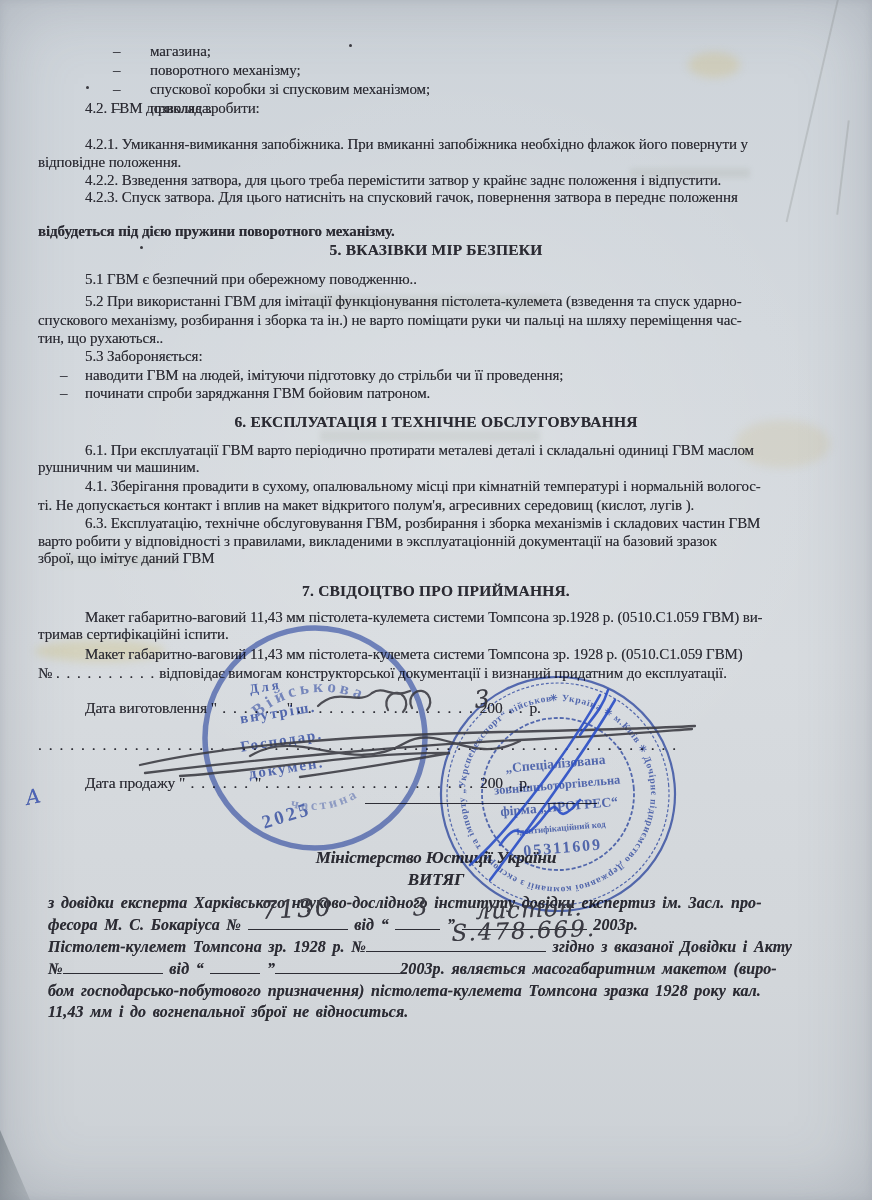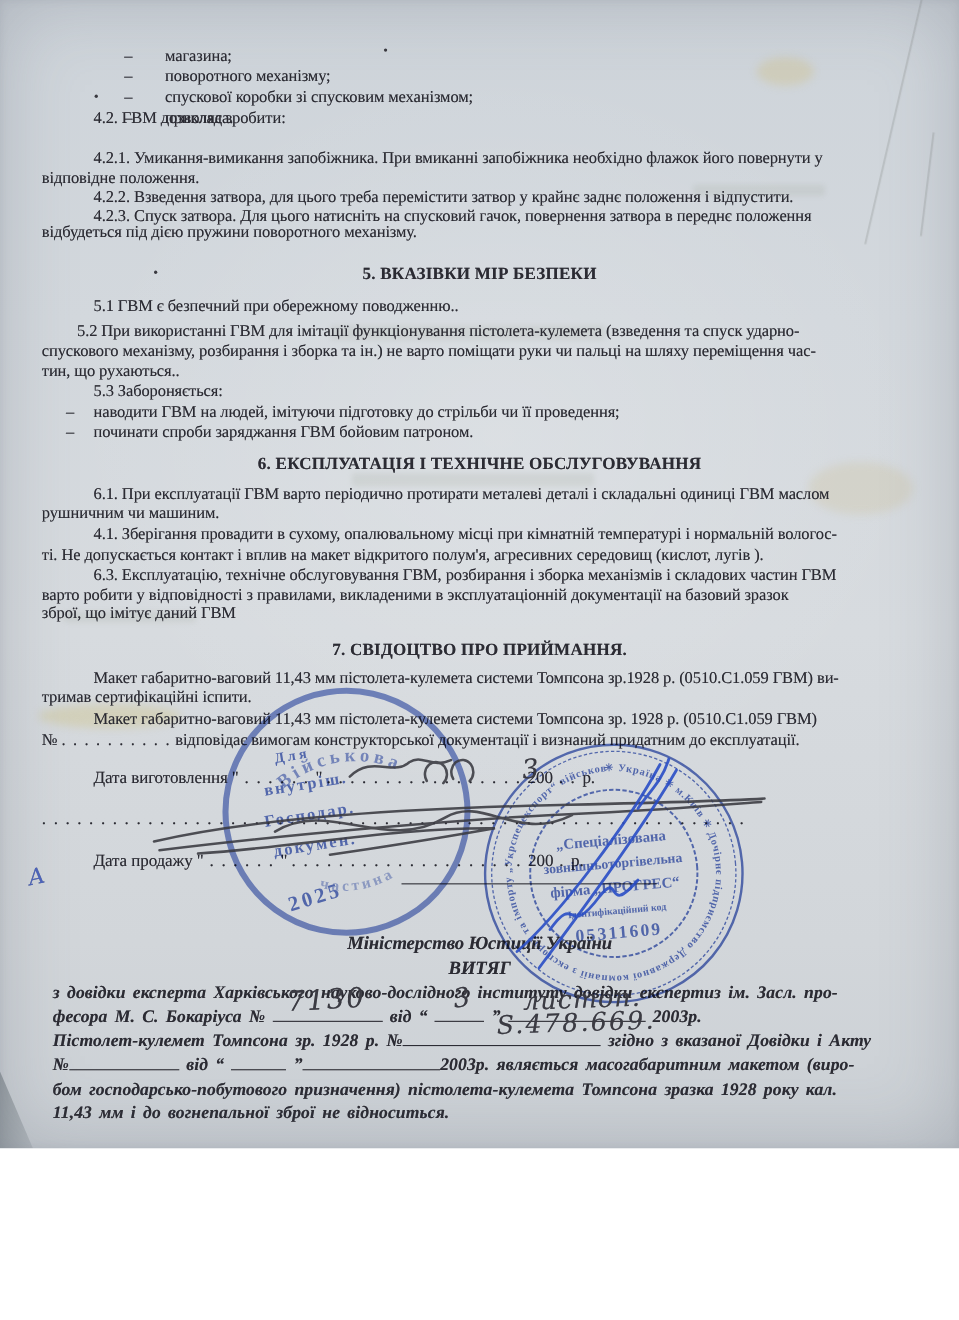--- a/index.html
+++ b/index.html
@@ -1,18 +1,18 @@
 <!DOCTYPE html>
 <html><head>
 <meta charset="utf-8">
 <style>
   html,body{margin:0;padding:0;}
   body{width:872px;height:1200px;overflow:hidden;position:relative;
        font-family:"Liberation Serif",serif;}
-  .page{position:absolute;inset:0;width:872px;height:1044px;overflow:hidden;
+  .page{position:absolute;inset:0;width:872px;height:1200px;overflow:hidden;
     background:
       radial-gradient(ellipse 70% 50% at 52% 38%, rgba(255,255,255,.16), rgba(255,255,255,0) 65%),
       linear-gradient(180deg,#ced4da 0%,#d3d8dd 28%,#d7dbdf 55%,#d2d6da 82%,#cbd0d5 100%);}
   .page::after{content:"";position:absolute;inset:0;pointer-events:none;
     box-shadow:inset 0 0 70px rgba(88,98,110,.28), inset 0 0 8px rgba(120,130,140,.18);}
   .ln{position:absolute;white-space:nowrap;font-family:"Liberation Serif",serif;
       font-size:15px;color:#2b2b33;letter-spacing:-0.1px;line-height:19px;
       text-shadow:0 0 .6px rgba(43,43,51,.55);}
   .h{left:0;width:872px;text-align:center;font-weight:700;font-size:15.5px;letter-spacing:.2px;}
   .min{left:0;width:872px;text-align:center;font-weight:700;font-style:italic;font-size:17px;}
@@ -58,24 +58,24 @@
   <div id="lines">
       <div class="ln bl" style="top: 42px; left: 113px;"><span class="dash">–</span><span>магазина;</span></div>
       <div class="ln bl" style="top: 61px; left: 113px;"><span class="dash">–</span><span>поворотного механізму;</span></div>
       <div class="ln bl" style="top: 80px; left: 113px;"><span class="dash">–</span><span>спускової коробки зі спусковим механізмом;</span></div>
       <div class="ln bl" style="top: 99px; left: 113px;"><span class="dash">–</span><span>приклада.</span></div>
       <div class="ln" style="top: 99px; left: 85px; text-align: right;"><span>4.2. ГВМ дозволяє зробити:</span></div>
       <div class="ln" style="top: 135px; left: 85px;"><span>4.2.1. Умикання-вимикання запобіжника. При вмиканні запобіжника необхідно флажок його повернути у</span></div>
       <div class="ln" style="top: 153px; left: 38px;"><span>відповідне положення.</span></div>
       <div class="ln" style="top: 171px; left: 85px;"><span>4.2.2. Взведення затвора, для цього треба перемістити затвор у крайнє заднє положення і відпустити.</span></div>
       <div class="ln" style="top: 188px; left: 85px;"><span>4.2.3. Спуск затвора. Для цього натисніть на спусковий гачок, повернення затвора в переднє положення</span></div>
-      <div class="ln" style="top: 202px; left: 38px;"><span>відбудеться під дією пружини поворотного механізму.</span></div>
+      <div class="ln" style="top: 222px; left: 38px; font-weight: bold;"><span>відбудеться під дією пружини поворотного механізму.</span></div>
       <div class="ln h" style="top: 240px;"><span>5. ВКАЗІВКИ МІР БЕЗПЕКИ</span></div>
       <div class="ln" style="top: 270px; left: 85px;"><span>5.1  ГВМ є безпечний при обережному поводженню..</span></div>
-      <div class="ln" style="top: 292px; left: 70px;"><span>5.2  При використанні ГВМ для імітації функціонування пістолета-кулемета (взведення та спуск ударно-</span></div>
+      <div class="ln" style="top: 292px; left: 85px;"><span>5.2  При використанні ГВМ для імітації функціонування пістолета-кулемета (взведення та спуск ударно-</span></div>
       <div class="ln" style="top: 311px; left: 38px; text-align: right;"><span>спускового механізму,  розбирання і зборка та ін.) не варто поміщати руки чи пальці на шляху переміщення час-</span></div>
       <div class="ln" style="top: 329px; left: 38px;"><span>тин, що рухаються..</span></div>
       <div class="ln" style="top: 347px; left: 85px;"><span>5.3  Забороняється:</span></div>
       <div class="ln b2" style="top: 366px; left: 60px;"><span class="dash">–</span><span>наводити ГВМ на людей, імітуючи підготовку до стрільби чи її проведення;</span></div>
       <div class="ln b2" style="top: 384px; left: 60px;"><span class="dash">–</span><span>починати спроби заряджання ГВМ бойовим патроном.</span></div>
       <div class="ln h" style="top: 412px;"><span>6. ЕКСПЛУАТАЦІЯ І ТЕХНІЧНЕ ОБСЛУГОВУВАННЯ</span></div>
       <div class="ln" style="top: 441px; left: 85px;"><span>6.1. При експлуатації ГВМ варто періодично протирати металеві деталі і складальні одиниці ГВМ маслом</span></div>
       <div class="ln" style="top: 458px; left: 38px;"><span>рушничним чи машиним.</span></div>
       <div class="ln" style="top: 477px; left: 85px;"><span>4.1. Зберігання провадити в сухому, опалювальному місці при кімнатній температурі і нормальній вологос-</span></div>
       <div class="ln" style="top: 496px; left: 38px;"><span>ті. Не допускається контакт і вплив на макет відкритого полум'я, агресивних середовищ (кислот, лугів ).</span></div>

